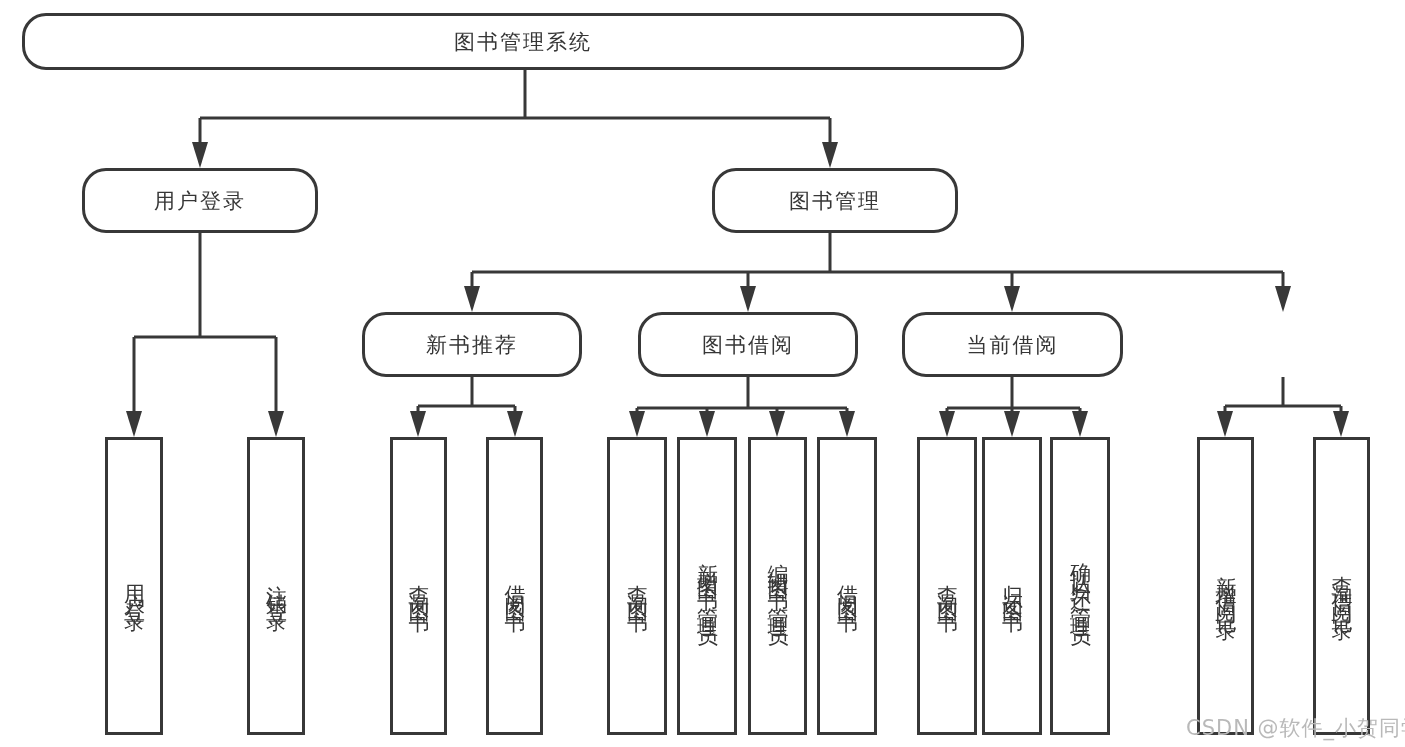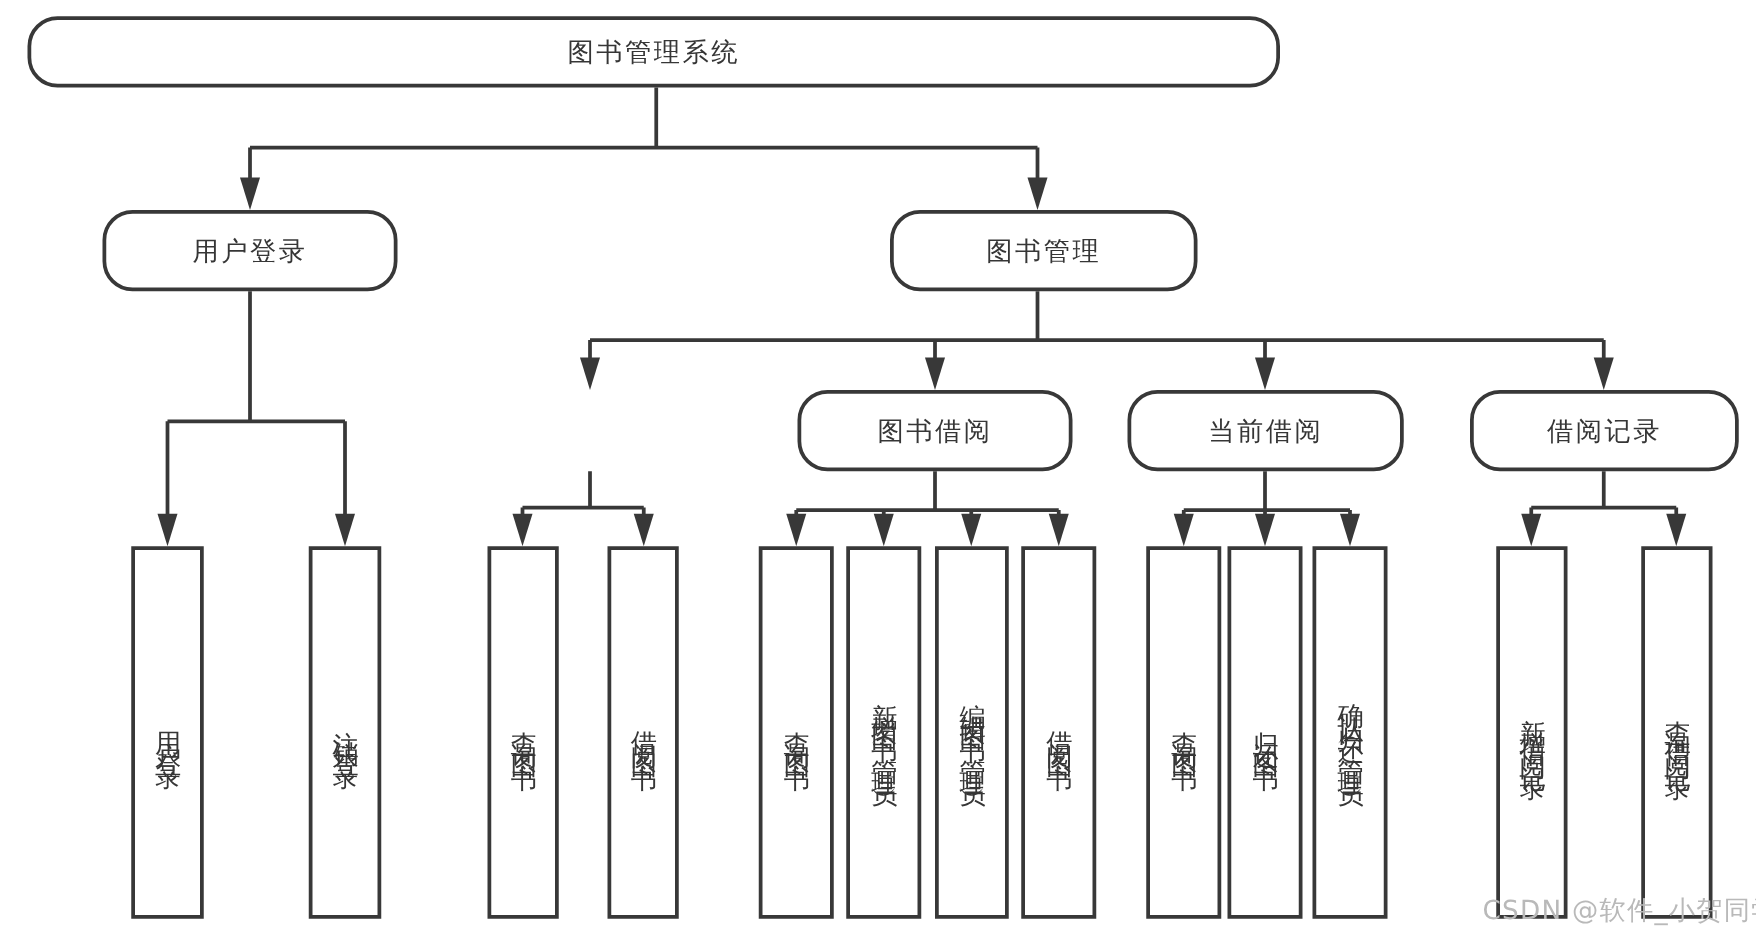--- a/index.html
+++ b/index.html
@@ -113,28 +113,28 @@
     <span class="lbl">图书管理系统</span>
   </div>
 
   <div class="node h" style="left:82px;top:168px;width:236px;height:65px">
     <span class="lbl">用户登录</span>
   </div>
   <div class="node h" style="left:712px;top:168px;width:246px;height:65px">
     <span class="lbl">图书管理</span>
   </div>
 
+  <div class="node h" style="left:362px;top:312px;width:220px;height:65px">
+    <span class="lbl">新书推荐</span>
+  </div>
   <div class="node h" style="left:902px;top:312px;width:221px;height:65px">
     <span class="lbl">当前借阅</span>
   </div>
   <div class="node h" style="left:638px;top:312px;width:220px;height:65px">
     <span class="lbl">图书借阅</span>
-  </div>
-  <div class="node h" style="left:1176px;top:312px;width:215px;height:65px">
-    <span class="lbl">借阅记录</span>
   </div>
 
   <div class="node v" style="left:105px;top:437px;width:58px;height:298px">
     <span class="lbl">用户登录</span>
   </div>
   <div class="node v" style="left:247px;top:437px;width:58px;height:298px">
     <span class="lbl">注销登录</span>
   </div>
 
   <div class="node v" style="left:390px;top:437px;width:57px;height:298px">

